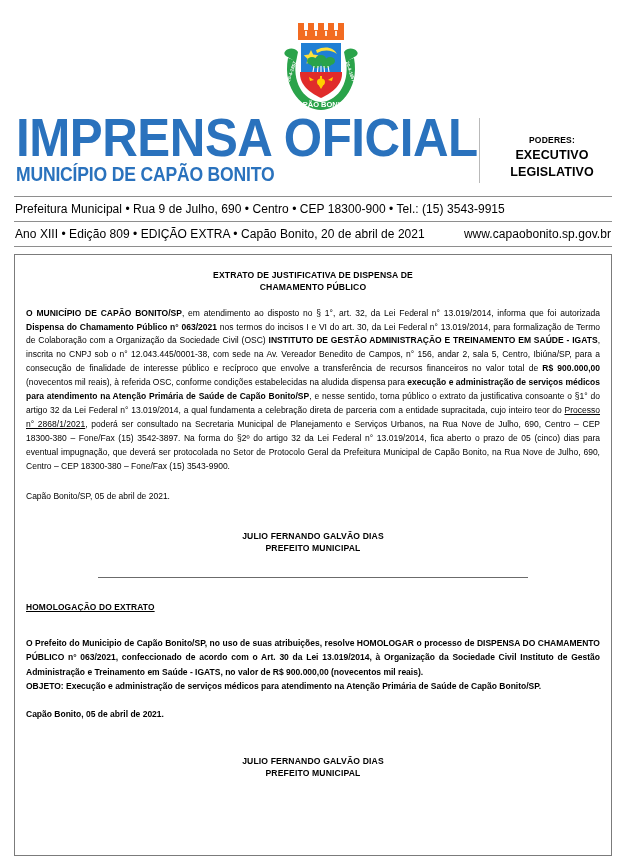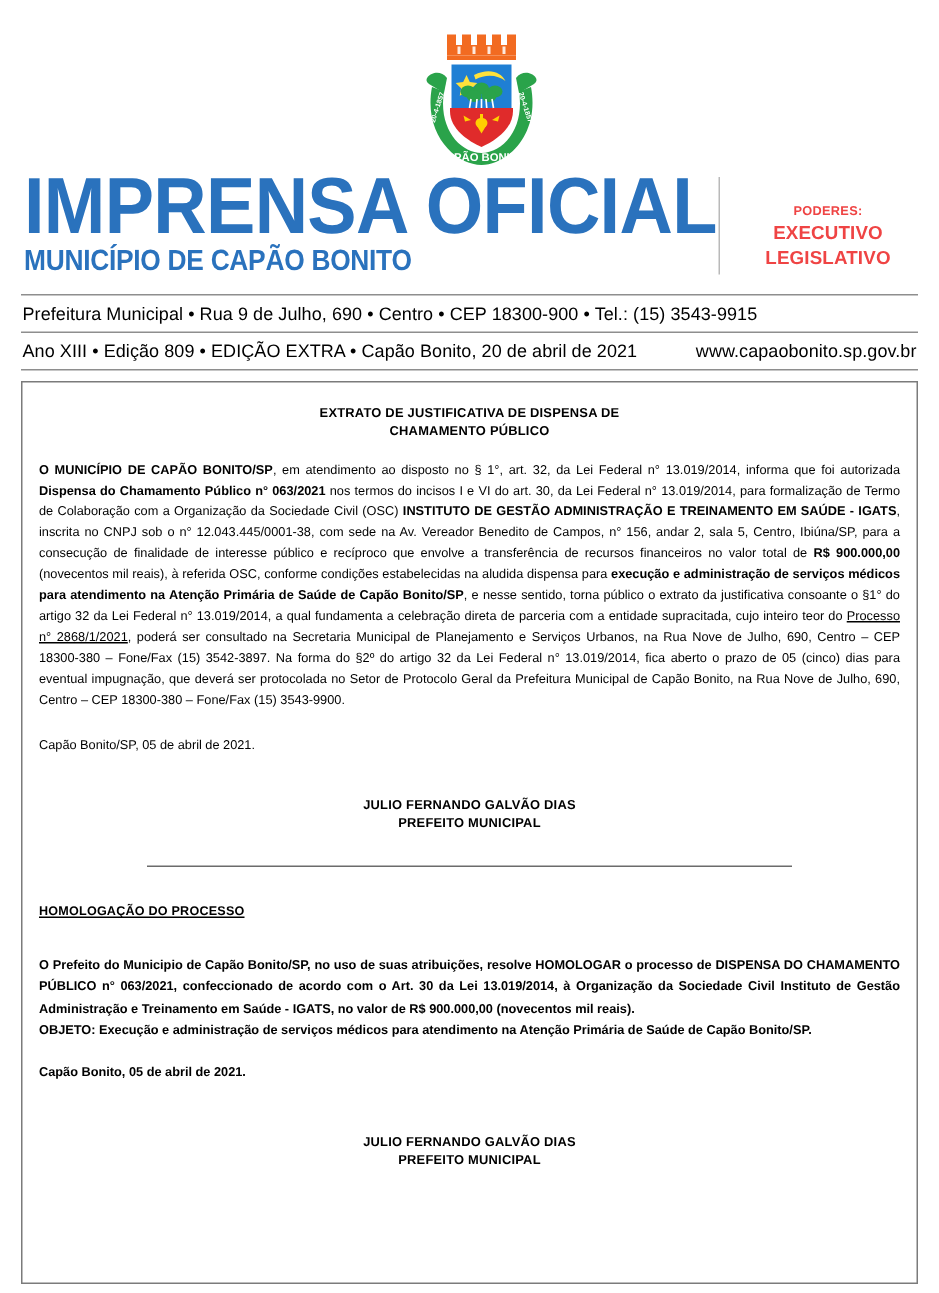--- a/index.html
+++ b/index.html
@@ -69,21 +69,21 @@
   .title-divider {
     width: 1px;
     background: #b9b9b9;
     align-self: stretch;
     margin: 4px 0 2px 10px;
   }
   .poderes {
     flex: 0 0 auto;
     width: 120px;
     text-align: center;
-    color: #ef4444;
+    color: #000000;
     padding-bottom: 4px;
   }
   .poderes-label {
     font-size: 8.5px;
     font-weight: bold;
     letter-spacing: 0.2px;
     line-height: 1.5;
   }
   .poderes-item {
     font-size: 12.5px;
@@ -297,21 +297,21 @@
 
   <div class="right-date">Capão Bonito/SP, 05 de abril de 2021.</div>
 
   <div class="signature sig-1">
     <div>JULIO FERNANDO GALVÃO DIAS</div>
     <div>PREFEITO MUNICIPAL</div>
   </div>
 
   <div class="hr-sep"></div>
 
-  <div class="section-head">HOMOLOGAÇÃO DO PROCESSO</div>
+  <div class="section-head">HOMOLOGAÇÃO DO EXTRATO</div>
 
   <div class="center-head">
   </div>
 
   <div class="para-all-bold">O Prefeito do Municipio de Capão Bonito/SP, no uso de suas atribuições, resolve HOMOLOGAR o processo de DISPENSA DO CHAMAMENTO PÚBLICO n° 063/2021, confeccionado de acordo com o Art. 30 da Lei 13.019/2014, à Organização da Sociedade Civil Instituto de Gestão Administração e Treinamento em Saúde - IGATS, no valor de R$ 900.000,00 (novecentos mil reais).</div>
   <div class="para-all-bold para-tight">OBJETO: Execução e administração de serviços médicos para atendimento na Atenção Primária de Saúde de Capão Bonito/SP.</div>
 
   <div class="right-date bold">Capão Bonito, 05 de abril de 2021.</div>
 
   <div class="signature sig-2">

